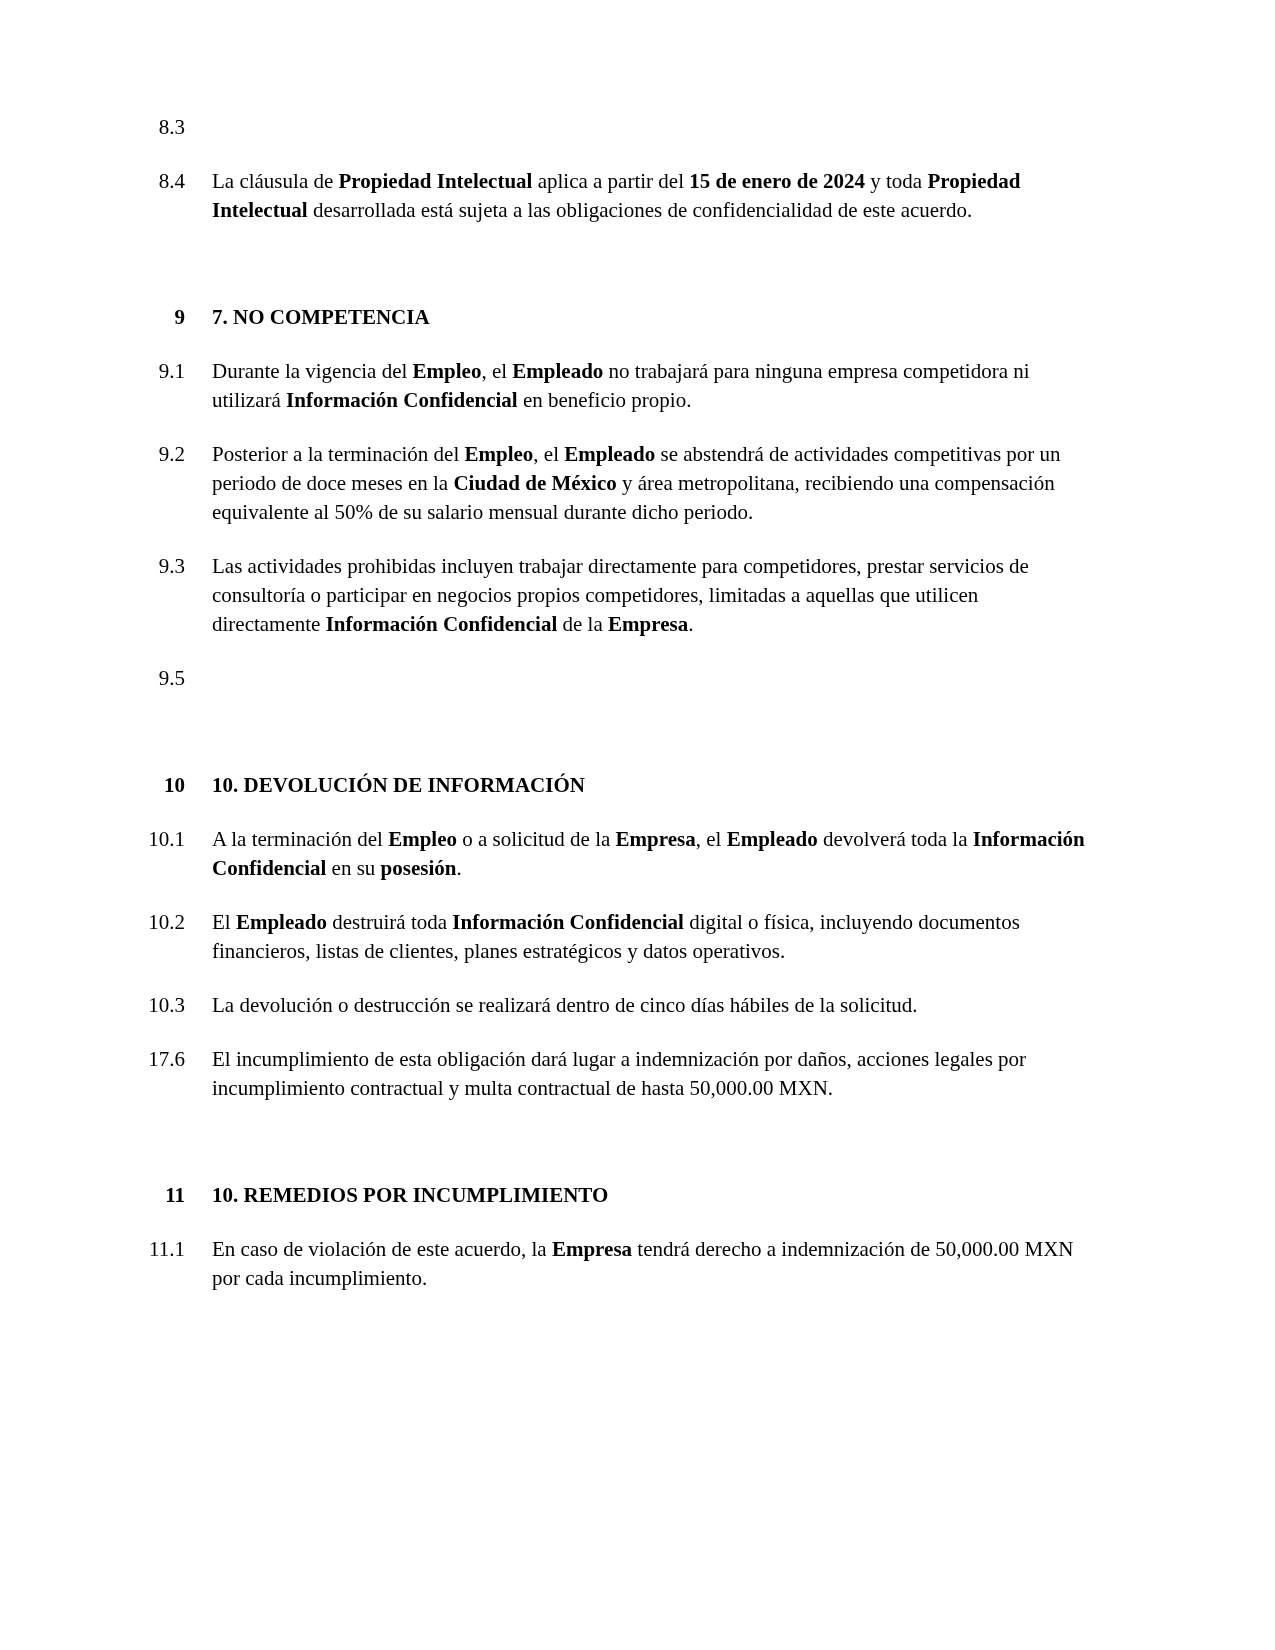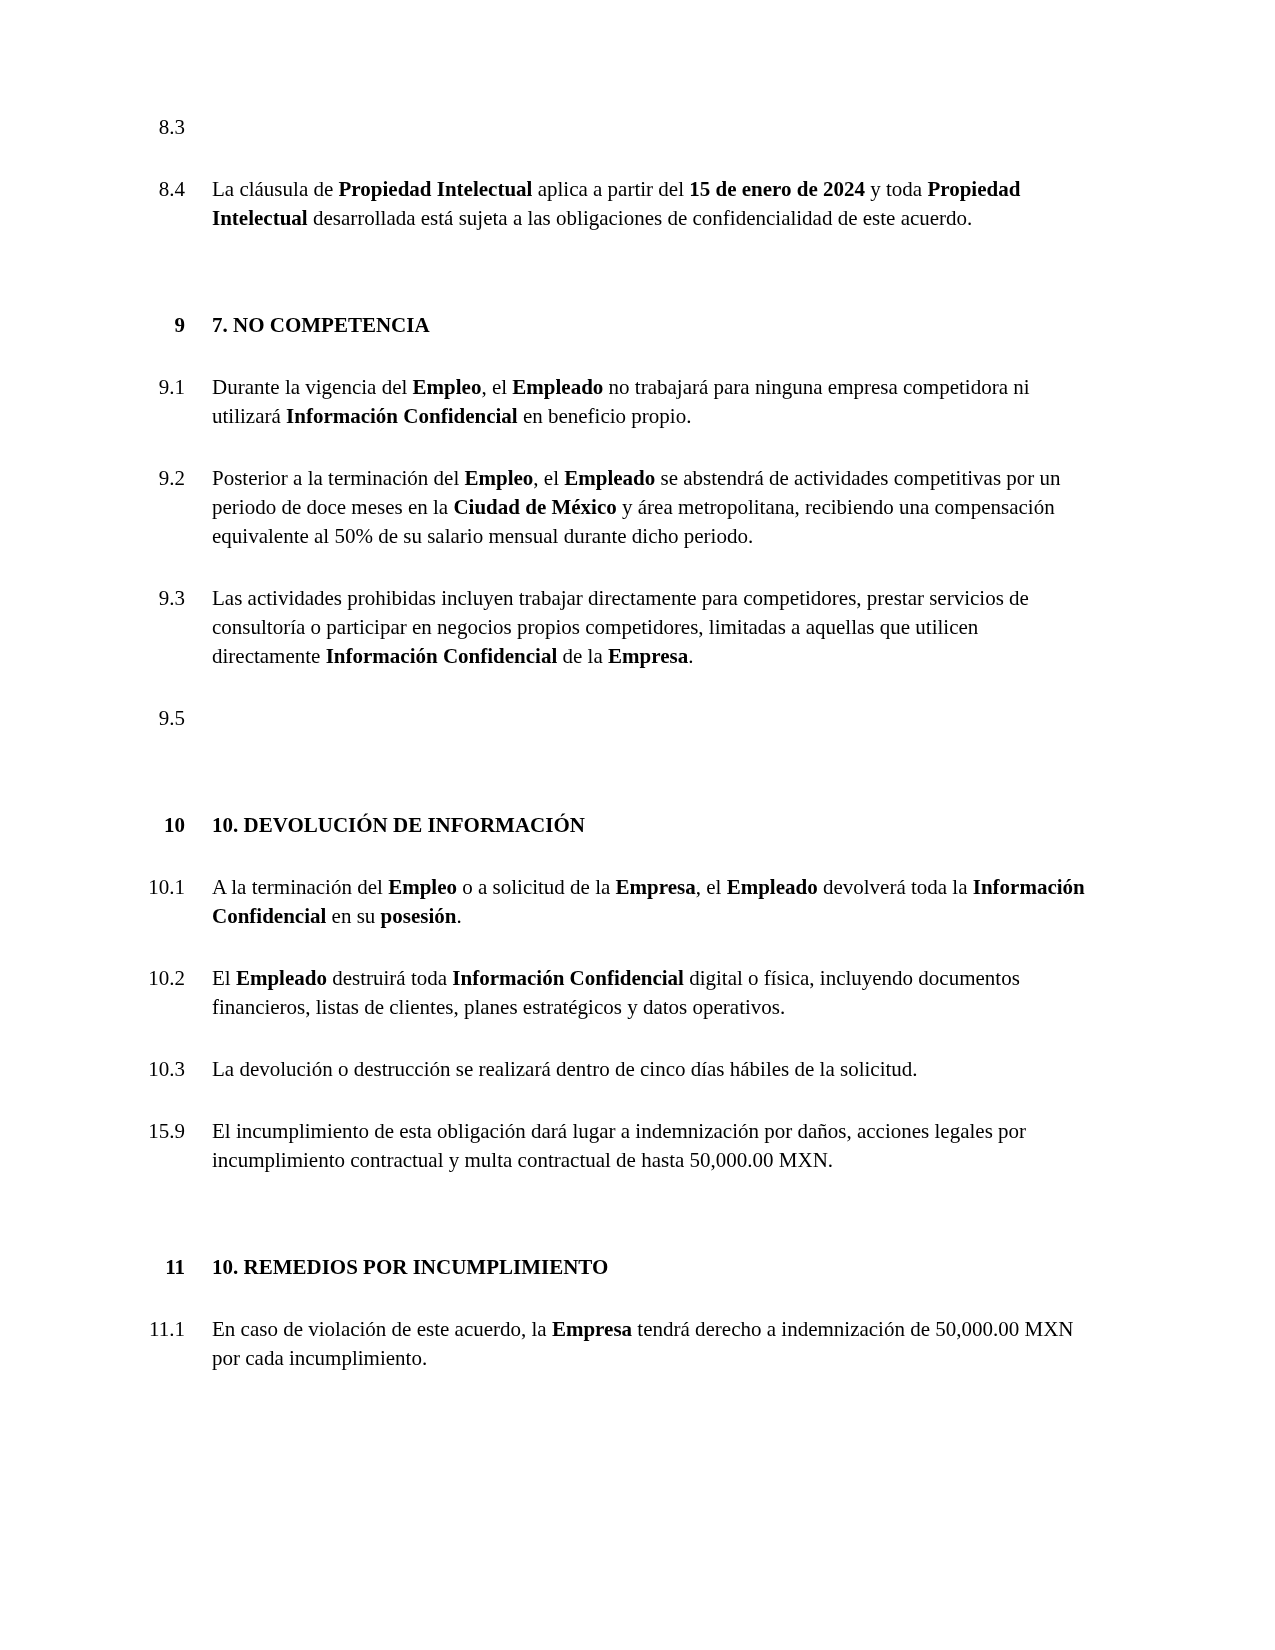--- a/index.html
+++ b/index.html
@@ -24,21 +24,21 @@
   .clause-list {
     display: flex;
     flex-direction: column;
   }
   .row {
     display: flex;
     align-items: flex-start;
     gap: 12px;
   }
   .row + .row {
-    margin-top: 33px;
+    margin-top: 25px;
   }
   .row.heading {
     margin-top: 78px;
     font-weight: 700;
   }
   .num {
     flex: 0 0 85px;
     width: 85px;
     text-align: right;
   }
@@ -91,21 +91,21 @@
       </div>
       <div class="row">
         <div class="num">10.2</div>
         <div class="text"><span>El </span><b>Empleado</b><span> destruirá toda </span><b>Información Confidencial</b><span> digital o física, incluyendo documentos financieros, listas de clientes, planes estratégicos y datos operativos.</span></div>
       </div>
       <div class="row">
         <div class="num">10.3</div>
         <div class="text"><span>La devolución o destrucción se realizará dentro de cinco días hábiles de la solicitud.</span></div>
       </div>
       <div class="row">
-        <div class="num">15.9</div>
+        <div class="num">17.6</div>
         <div class="text"><span>El incumplimiento de esta obligación dará lugar a indemnización por daños, acciones legales por incumplimiento contractual y multa contractual de hasta 50,000.00 MXN.</span></div>
       </div>
       <div class="row heading">
         <div class="num">11</div>
         <div class="text"><b>10. REMEDIOS POR INCUMPLIMIENTO</b></div>
       </div>
       <div class="row">
         <div class="num">11.1</div>
         <div class="text"><span>En caso de violación de este acuerdo, la </span><b>Empresa</b><span> tendrá derecho a indemnización de 50,000.00 MXN por cada incumplimiento.</span></div>
       </div>

